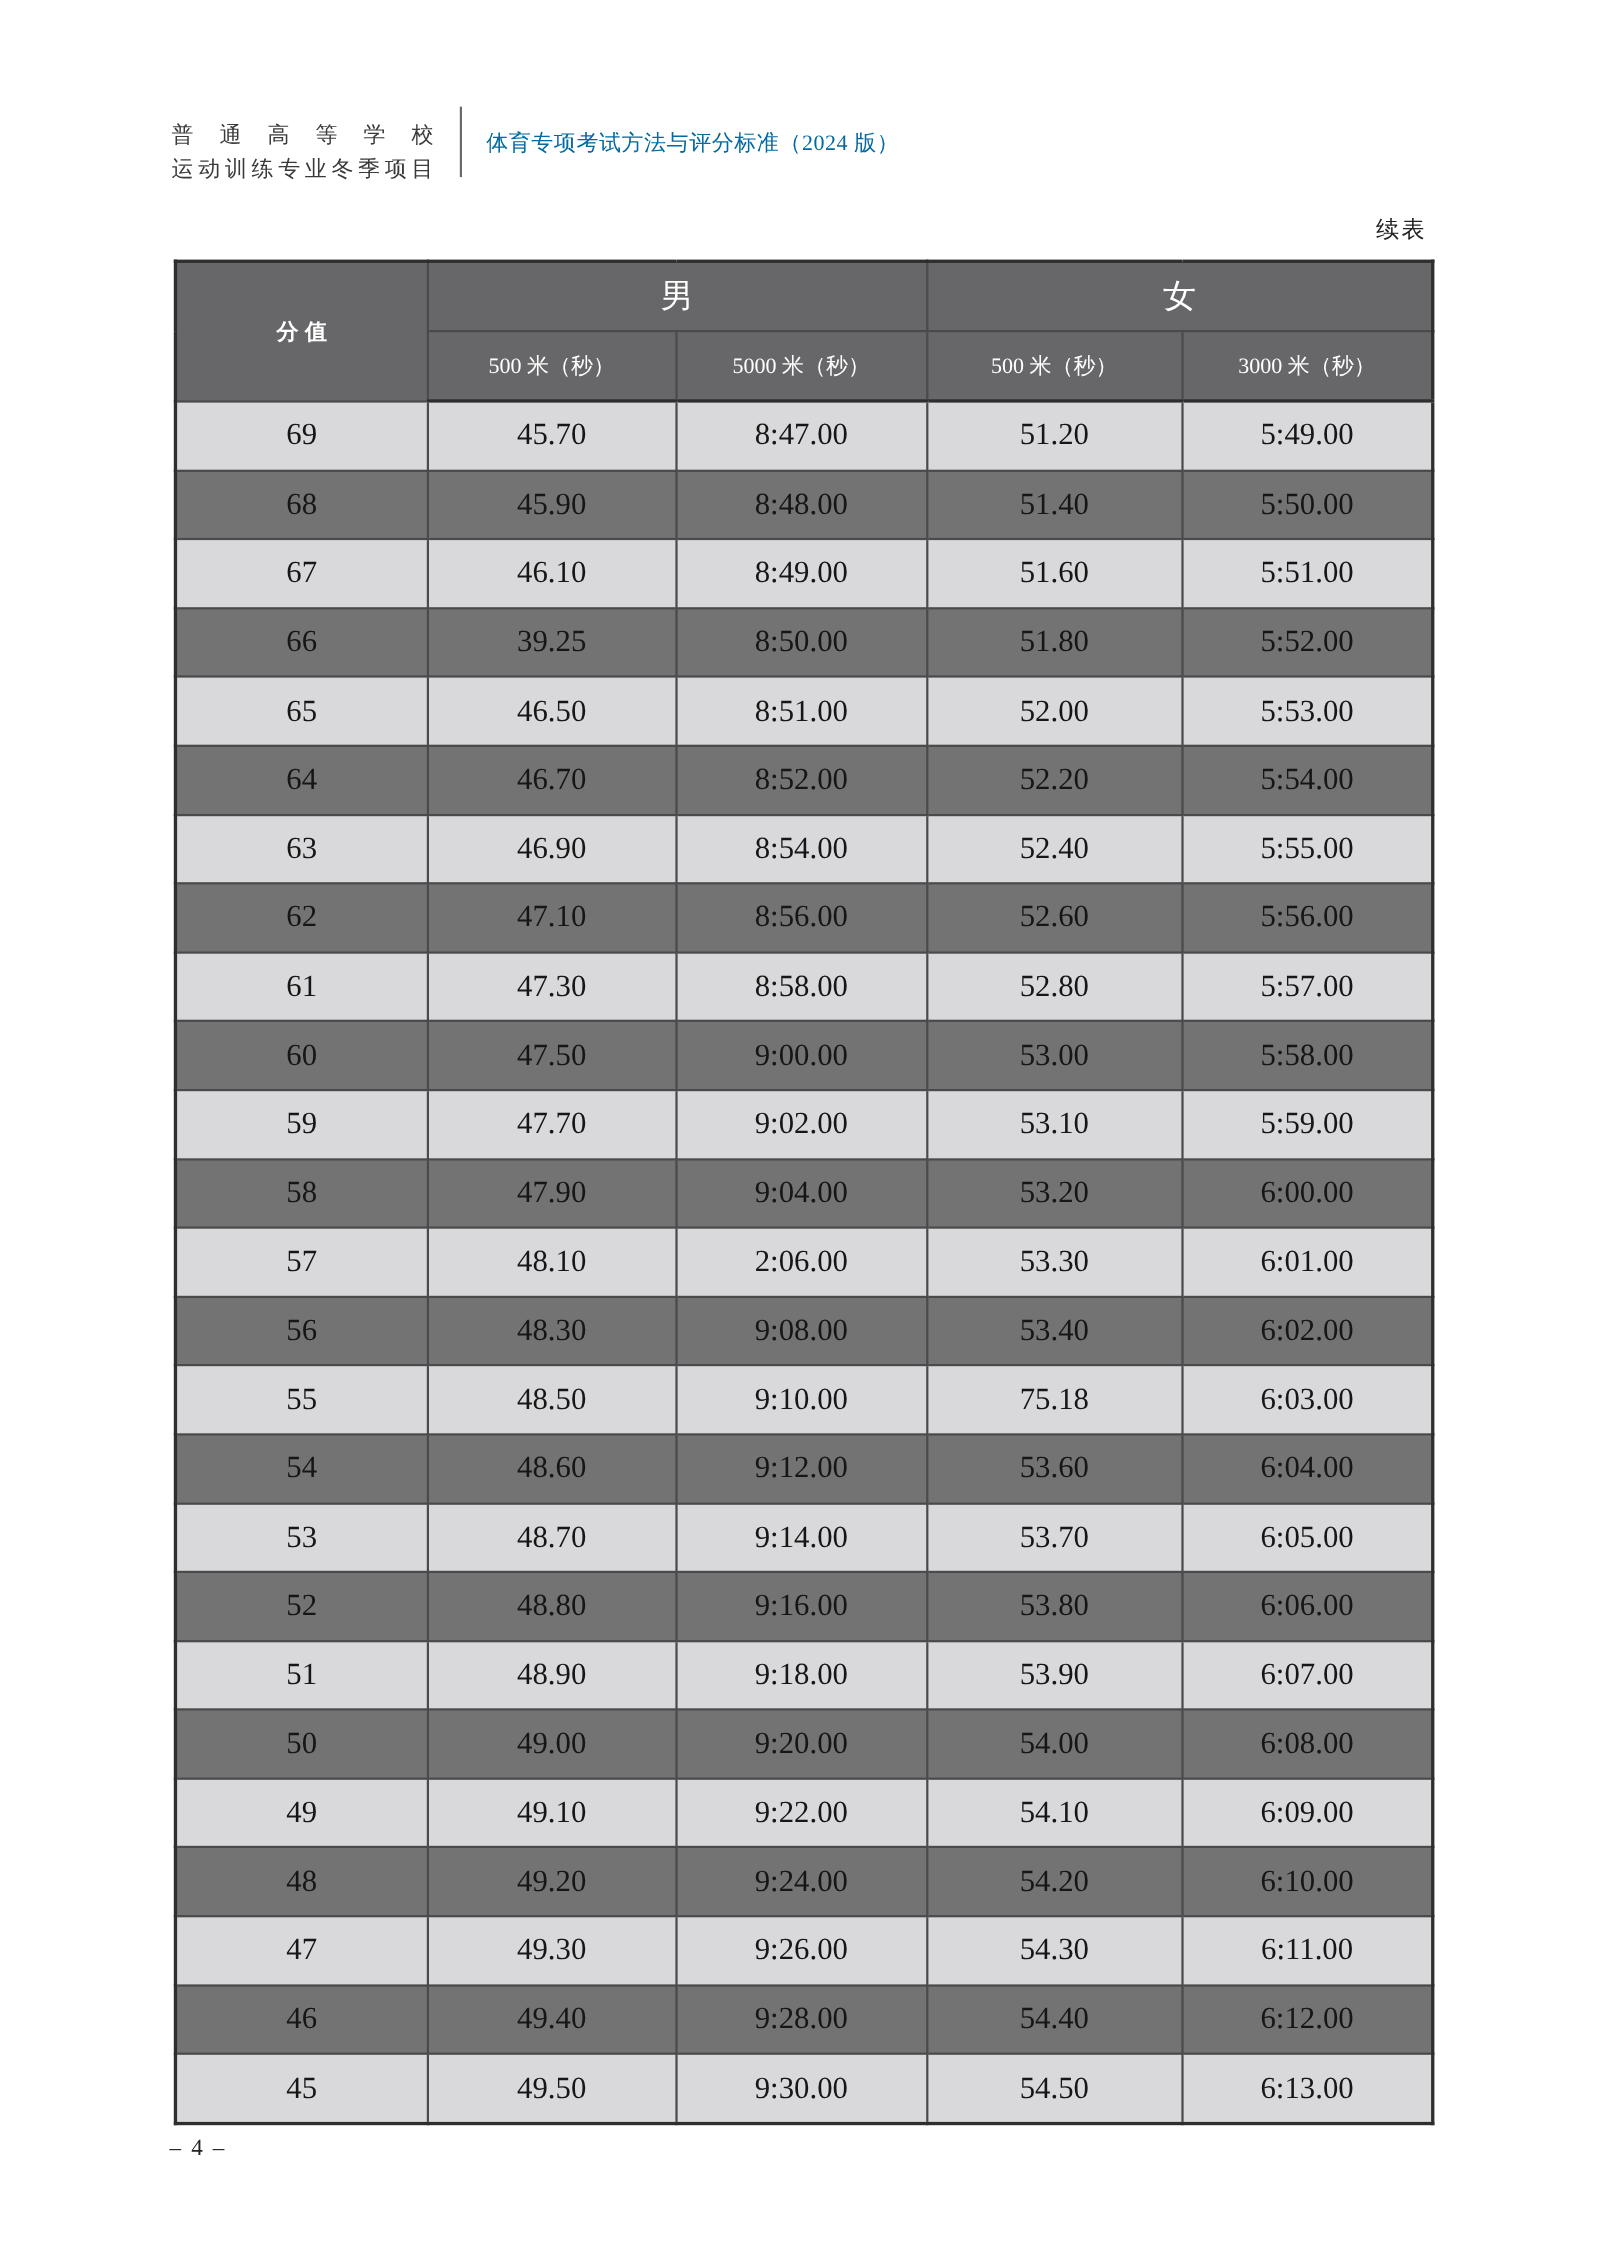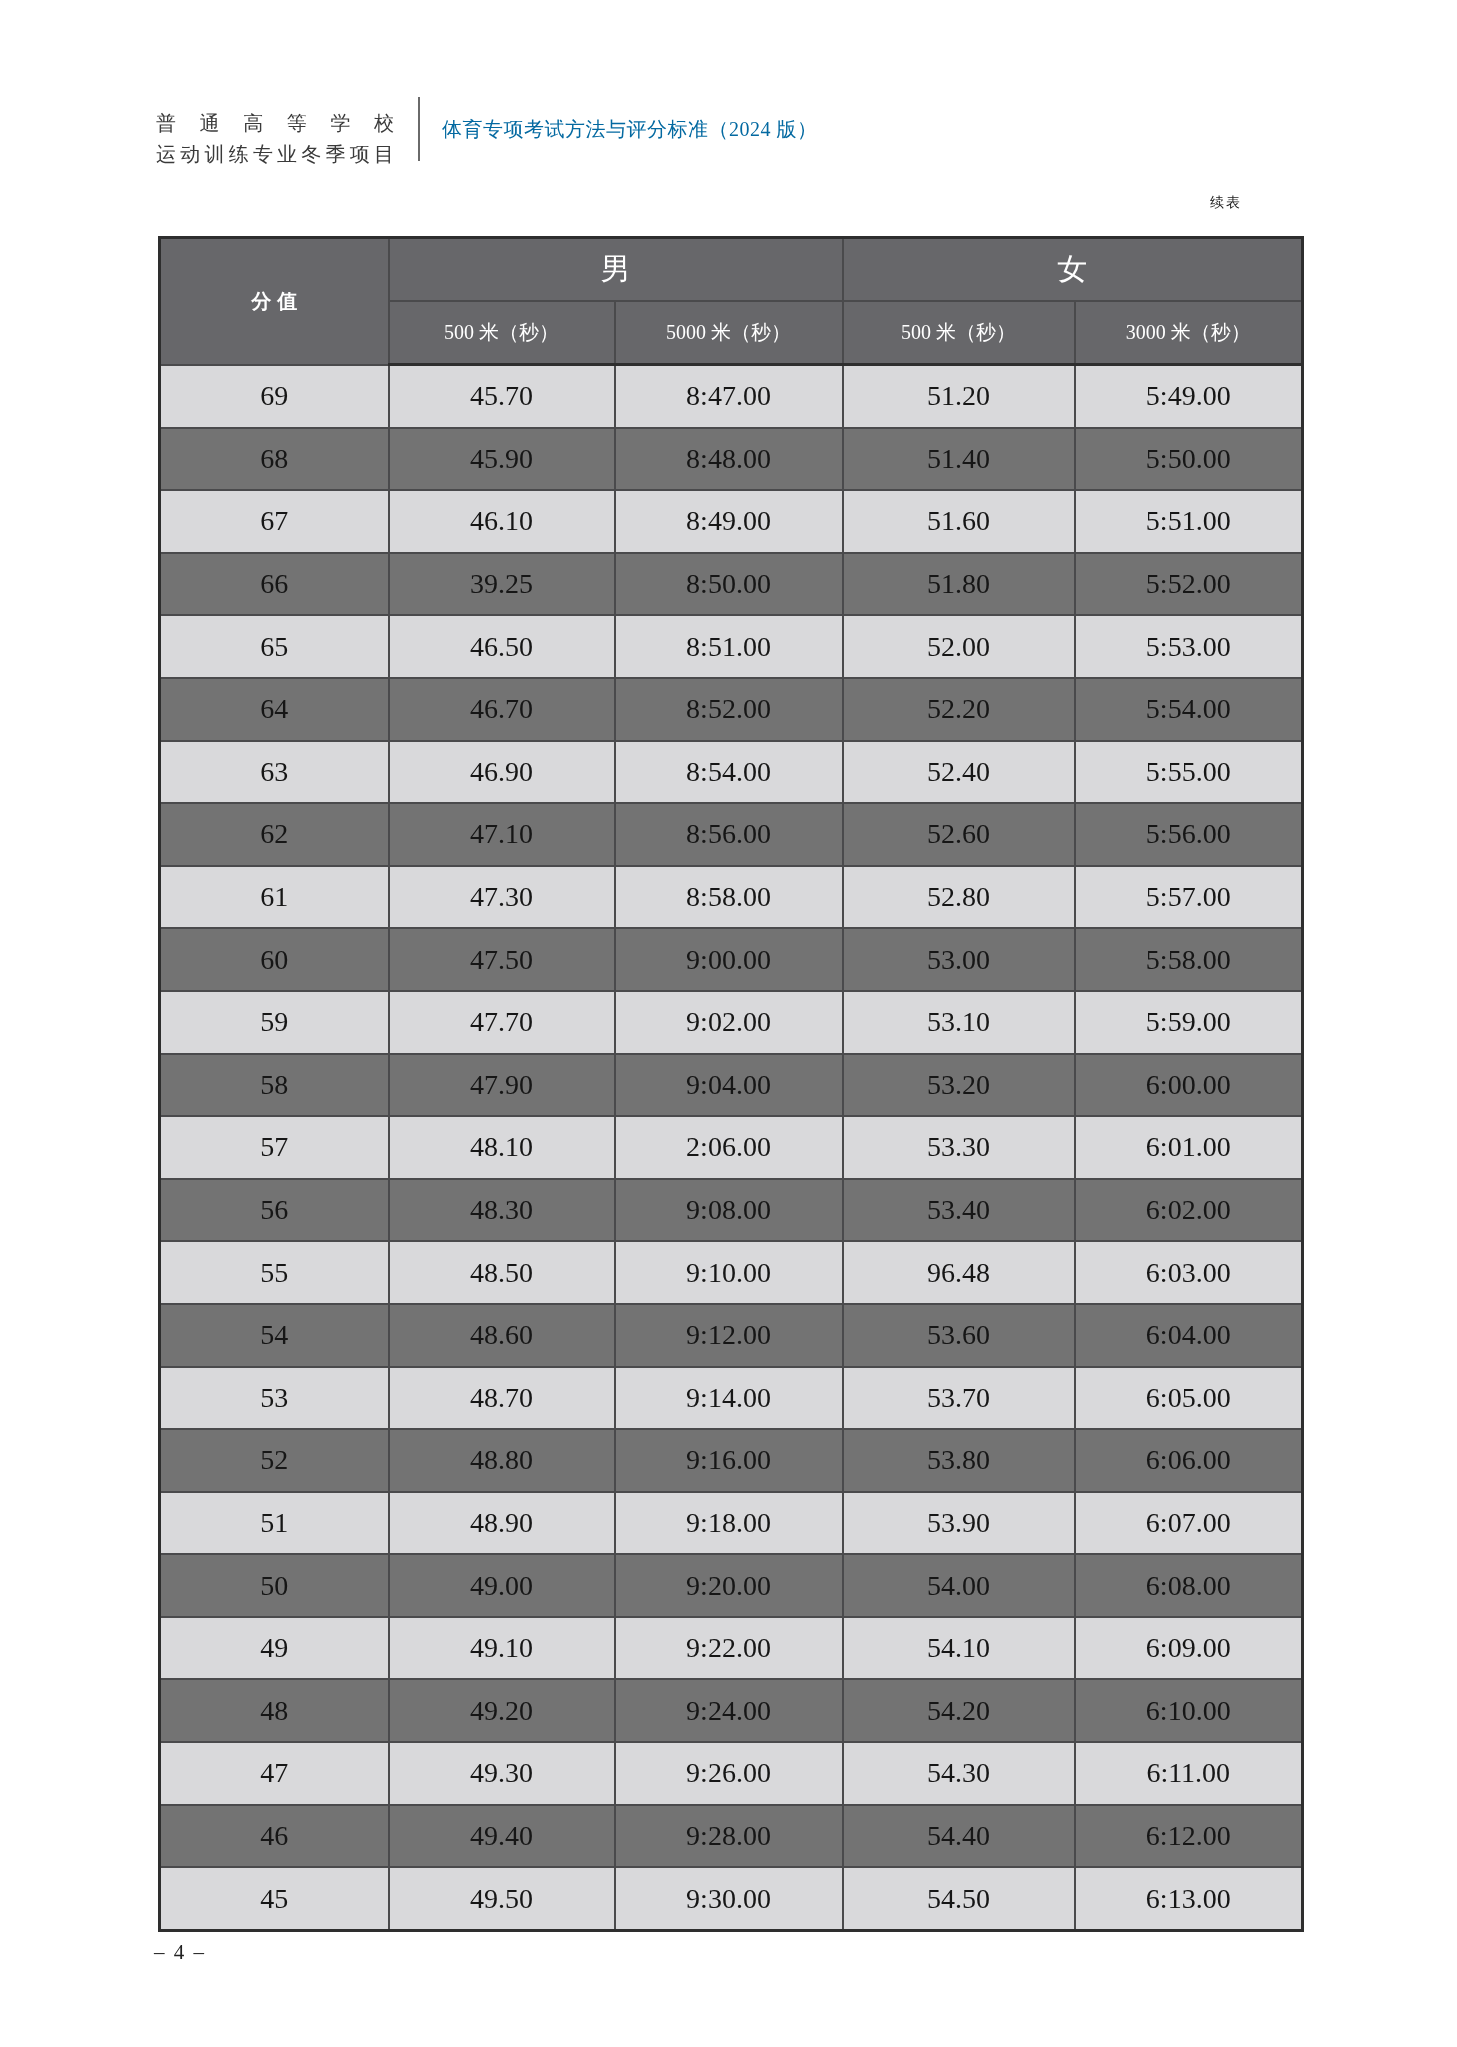--- a/index.html
+++ b/index.html
@@ -44,24 +44,24 @@
     font-size: 20px;
     color: #0369a1;
     letter-spacing: 0.5px;
     white-space: nowrap;
   }
 
   
   .continuation {
     position: absolute;
     top: 194px;
-    left: 1180px;
+    left: 1235px;
     width: 62px;
     text-align: right;
-    font-size: 14px;
+    font-size: 21px;
     color: #222;
     letter-spacing: 2px;
   }
 
   
   .score-table-wrap {
     position: absolute;
     left: 158px;
     top: 236px;
     width: 1143px;
@@ -256,21 +256,21 @@
           <td>56</td>
           <td>48.30</td>
           <td>9:08.00</td>
           <td>53.40</td>
           <td>6:02.00</td>
         </tr>
         <tr class="row-dark">
           <td>55</td>
           <td>48.50</td>
           <td>9:10.00</td>
-          <td>96.48</td>
+          <td>75.18</td>
           <td>6:03.00</td>
         </tr>
         <tr class="row-light">
           <td>54</td>
           <td>48.60</td>
           <td>9:12.00</td>
           <td>53.60</td>
           <td>6:04.00</td>
         </tr>
         <tr class="row-dark">

